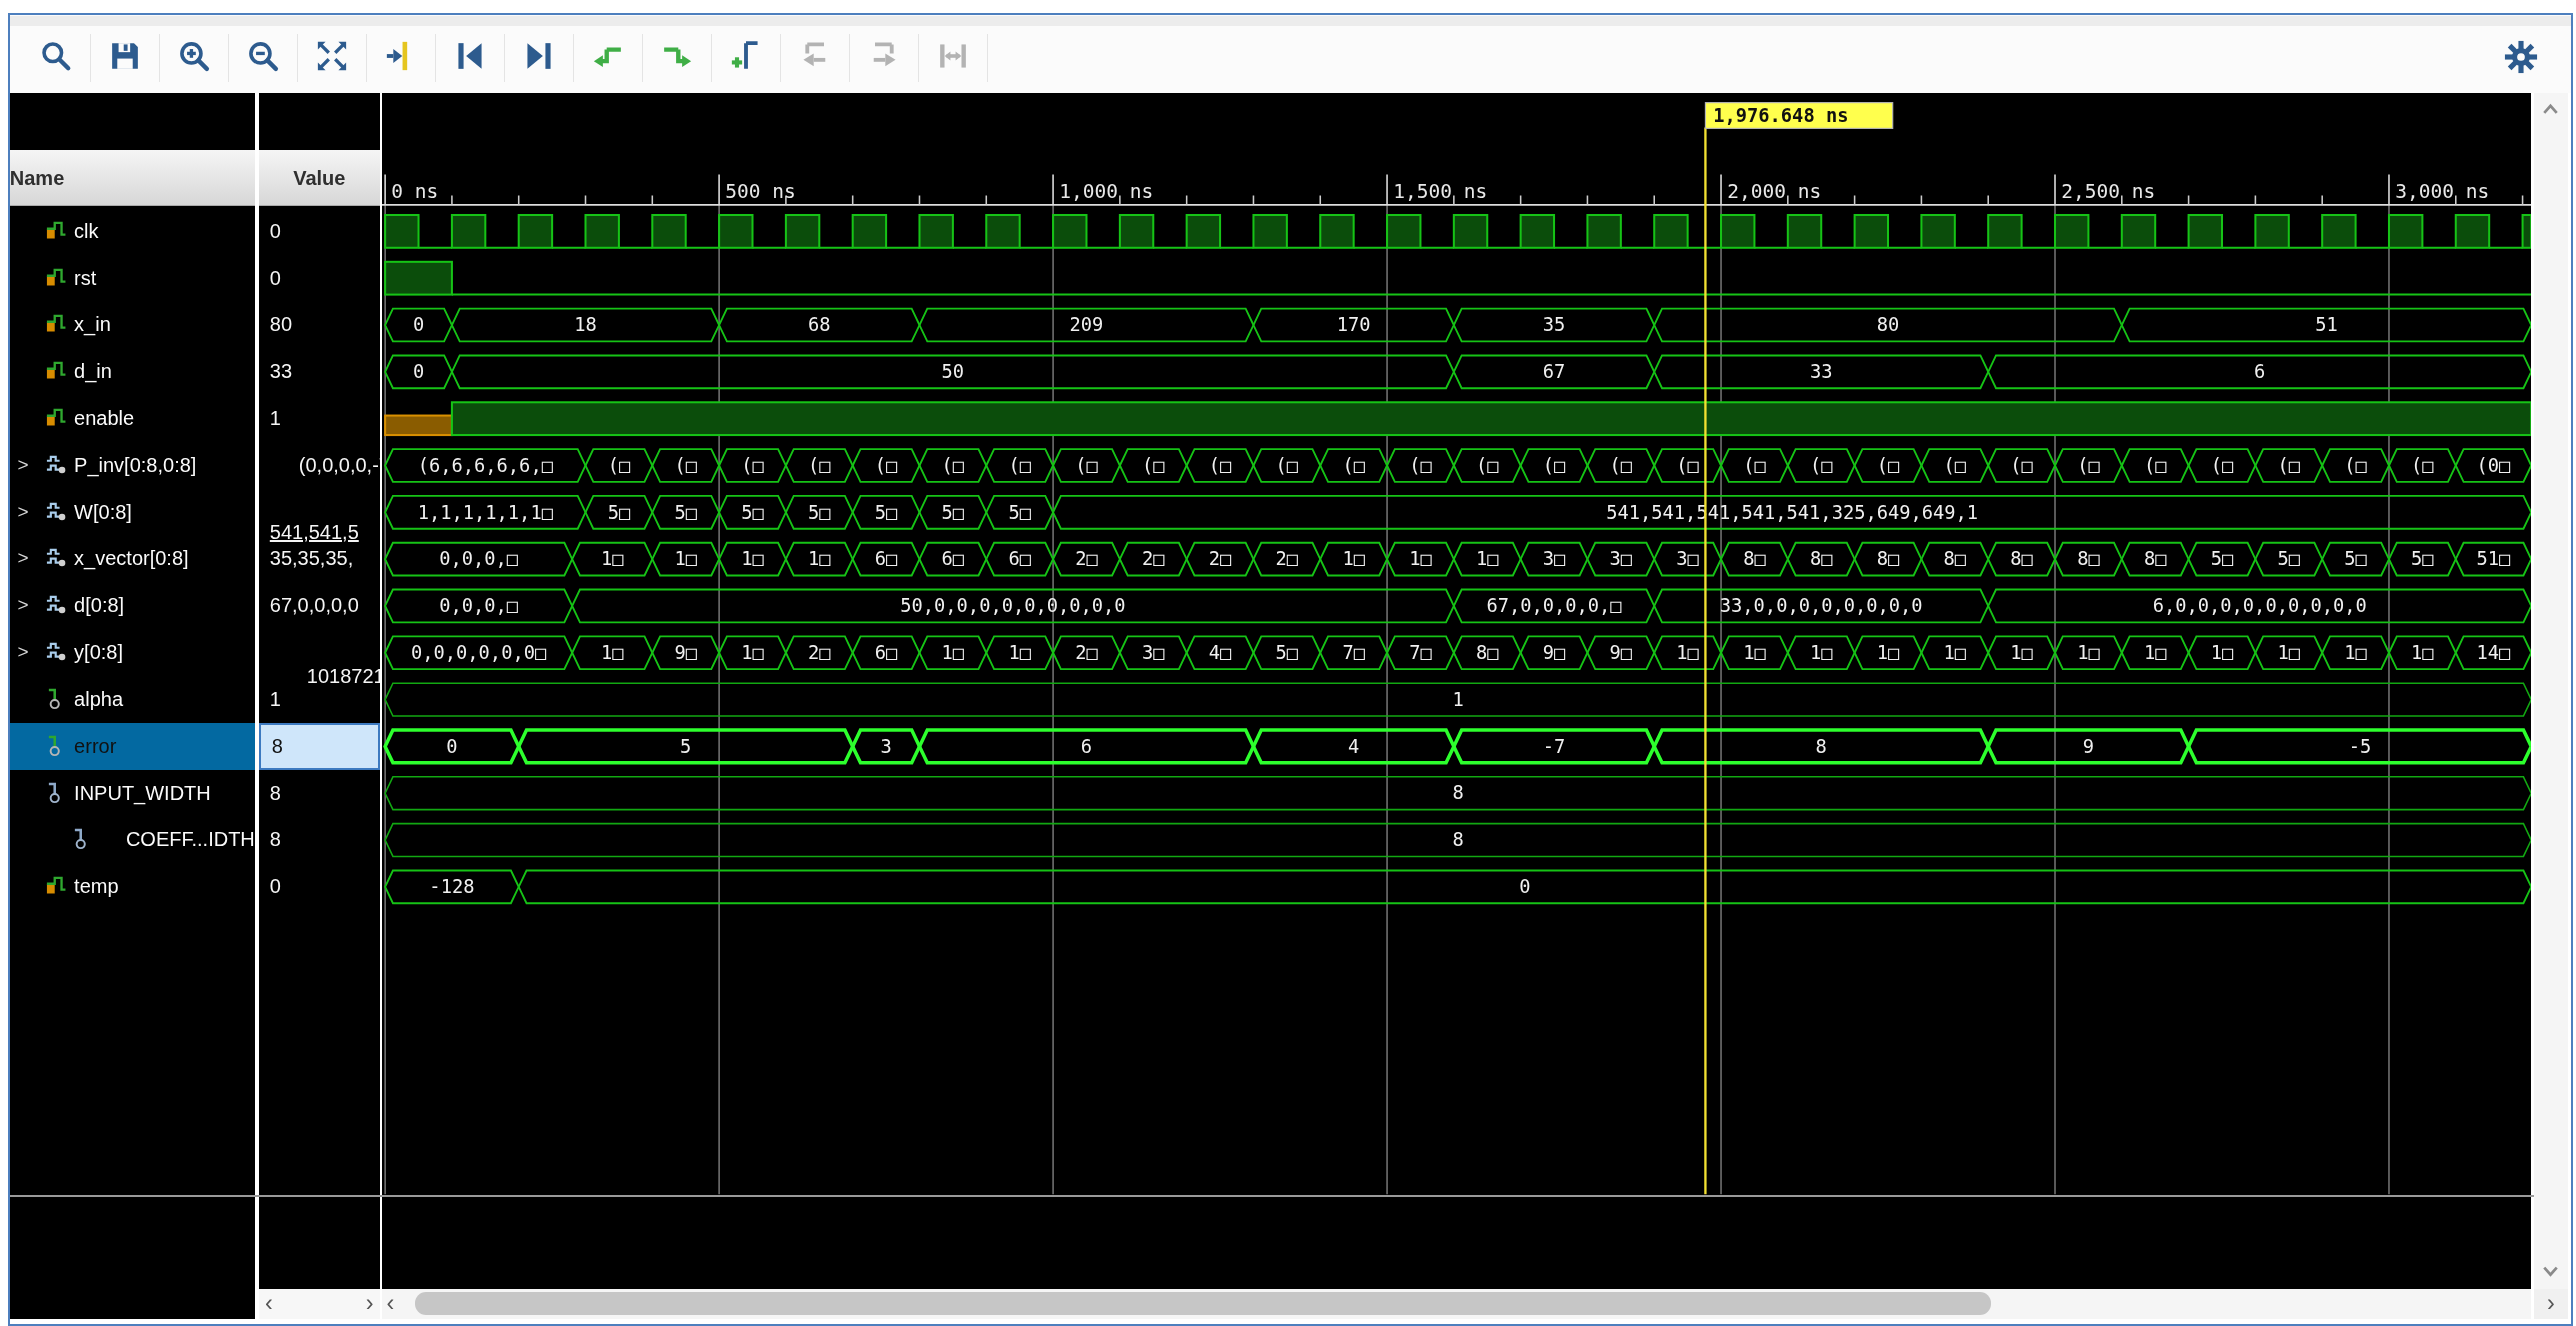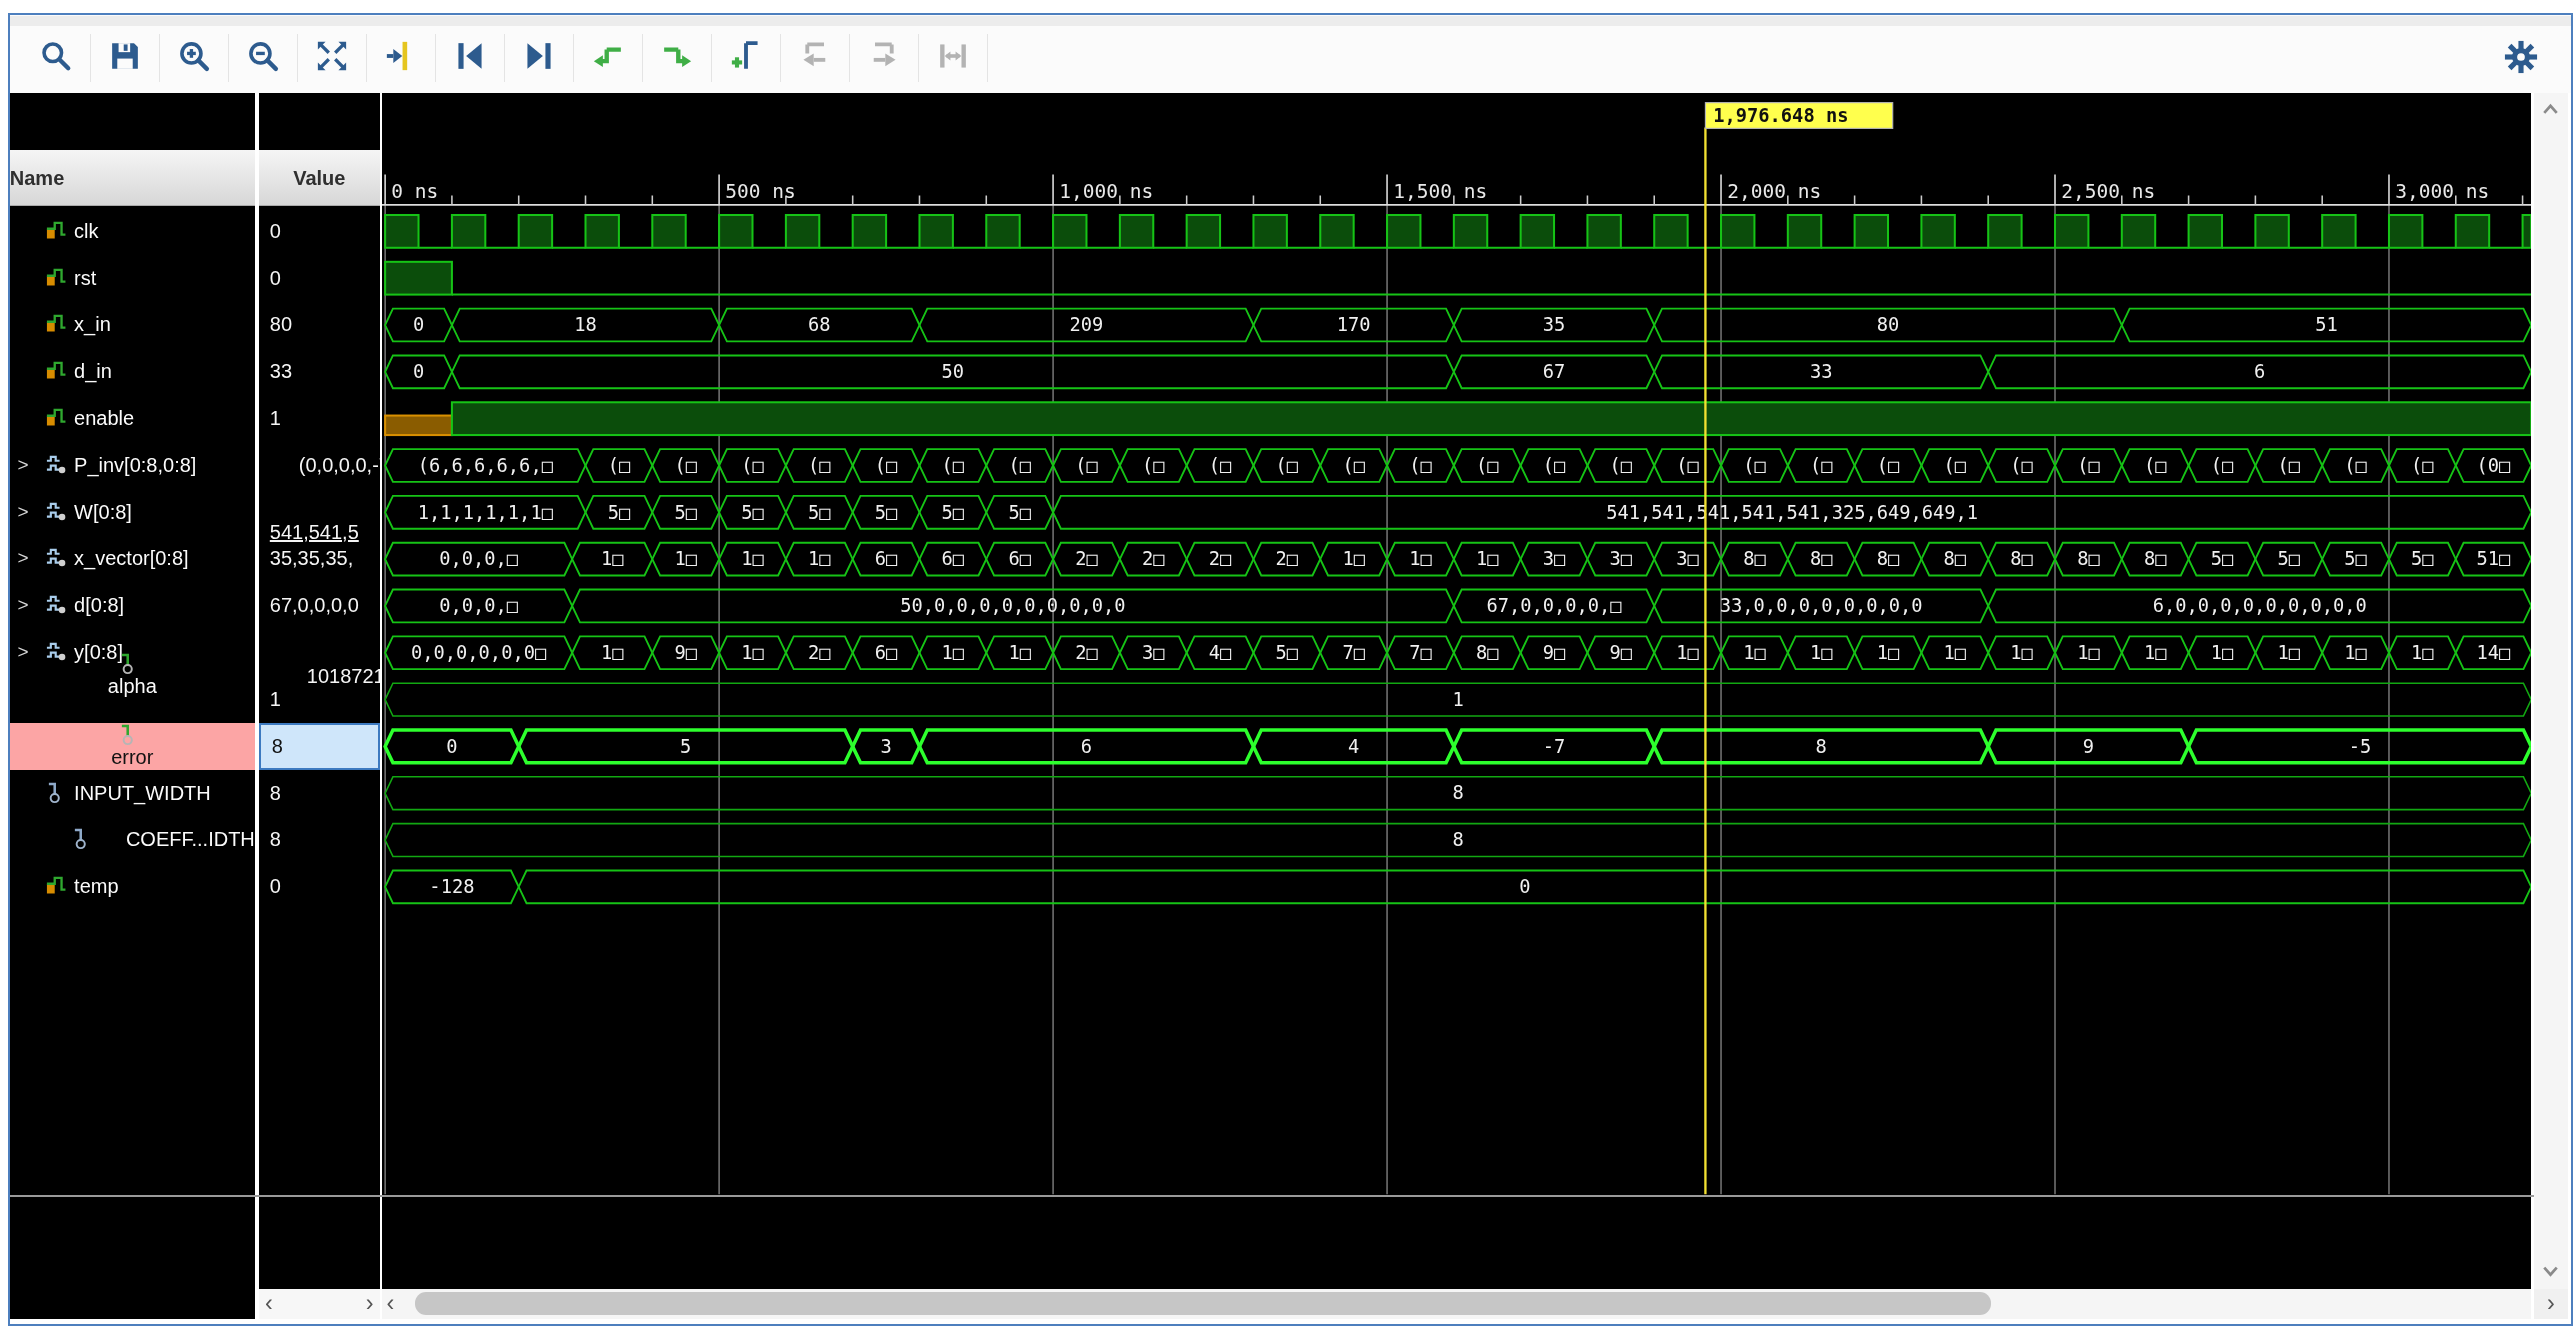--- a/index.html
+++ b/index.html
@@ -17,21 +17,21 @@
   .main{position:absolute;left:0;top:78px;right:0;bottom:0;background:#fff;}
   .panel-bg{position:absolute;left:0;top:0.8px;width:2524px;height:1226px;background:#000;}
   .col-header{position:absolute;top:57px;height:56px;line-height:56px;
     background:linear-gradient(#f5f5f5,#d7d7d7);color:#2f2f2f;font-size:20px;font-weight:bold;
     border-bottom:1.6px solid #aaa;box-sizing:border-box;}
   .name-h{left:0;width:245px;}
   .value-h{left:249px;width:121px;text-align:center;}
   .sig-row{position:absolute;left:0;width:245px;height:47px;display:flex;align-items:center;color:#fbfbfb;font-size:20px;}
   .sig-row .exp{width:26.5px;padding-left:7.8px;color:#d8d8d8;font-size:19px;}
   .sig-row .sicon{width:30px;display:flex;align-items:center;}
-  .sig-row.sel{background:#fca5a5;color:#111;flex-direction:column;}
+  .sig-row.sel{background:#0369a1;color:#111;}
   .val-row{position:absolute;left:249px;width:121px;height:47px;line-height:47px;color:#f5f5f5;
     font-size:20px;padding-left:11px;box-sizing:border-box;}
   .val-row.sel{background:#cfe6fa;color:#111;border:2.3px solid #3d7ac0;line-height:42px;}
   .vsep{position:absolute;top:0.8px;height:1226px;background:#fff;}
   .hsep{position:absolute;left:0;top:1102px;width:2524px;height:2.3px;background:#9a9a9a;}
   #wave-svg{position:absolute;left:372px;top:0.8px;}
   .vscroll{position:absolute;left:2524px;top:0.8px;width:34px;height:1196px;background:#f5f5f5;}
   .varrow{position:absolute;left:4.7px;width:25px;height:23.4px;}
   .hscroll-val{position:absolute;left:249px;top:1196px;width:121px;height:30px;background:#f7f7f7;
     display:flex;justify-content:space-between;align-items:center;color:#555;font-size:23.4px;padding:0 6.2px;box-sizing:border-box;}
@@ -266,21 +266,21 @@
         <div class="sig-row" style="top: 536px;">
           <span class="exp">&gt;</span>
           <span class="sicon">
             <svg width="23.4" height="23.4" viewBox="0 0 24 24">
               <path d="M3,8 h4 v-4 h5 v4 h4 M3,17 h4 v-4 h5 v4 h4" stroke="#a9cdec" stroke-width="2.2" fill="none"></path>
               <circle cx="18.5" cy="17.5" r="3.4" fill="#cfcfcf"></circle>
             </svg>
           </span>
           <span>y[0:8]</span>
         </div>
-        <div class="sig-row" style="top: 559px; flex-direction: column;">
+        <div class="sig-row" style="top: 583px;">
           <span class="exp"></span>
           <span class="sicon">
             <svg width="23.4" height="23.4" viewBox="0 0 24 24">
               <path d="M5,3 h6 v11" stroke="#2fa82f" stroke-width="2.6" fill="none"></path>
               <circle cx="11" cy="17.5" r="4.2" fill="none" stroke="#b5b5b5" stroke-width="2"></circle>
             </svg>
           </span>
           <span>alpha</span>
         </div>
         <div class="sig-row sel" style="top: 630px;">

